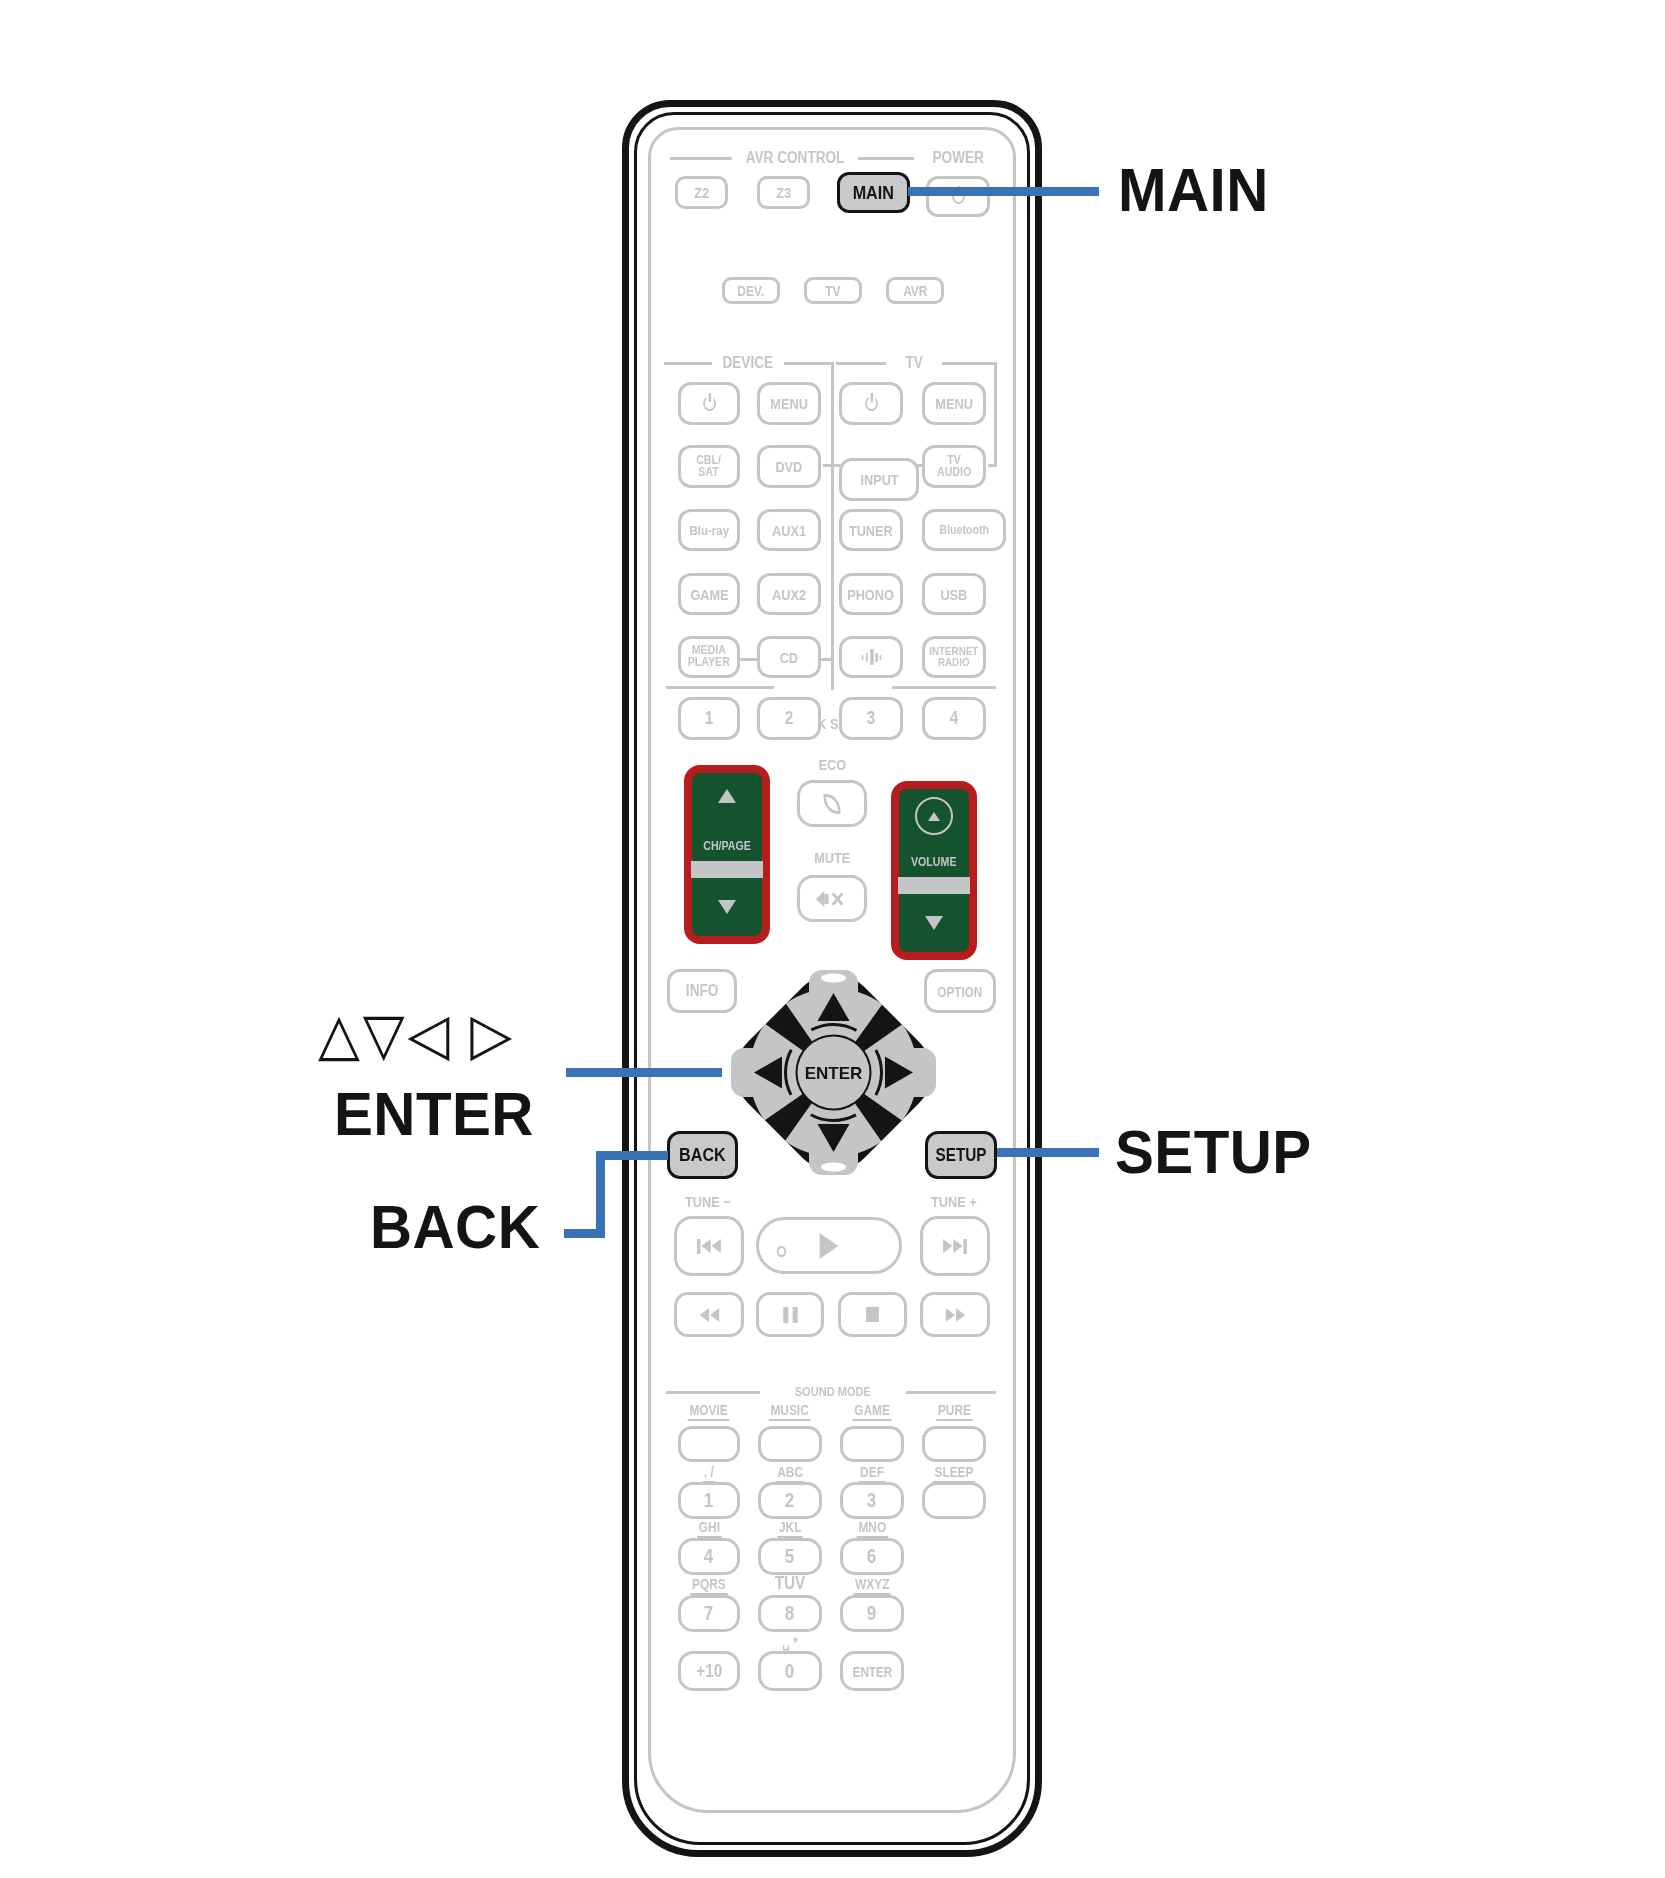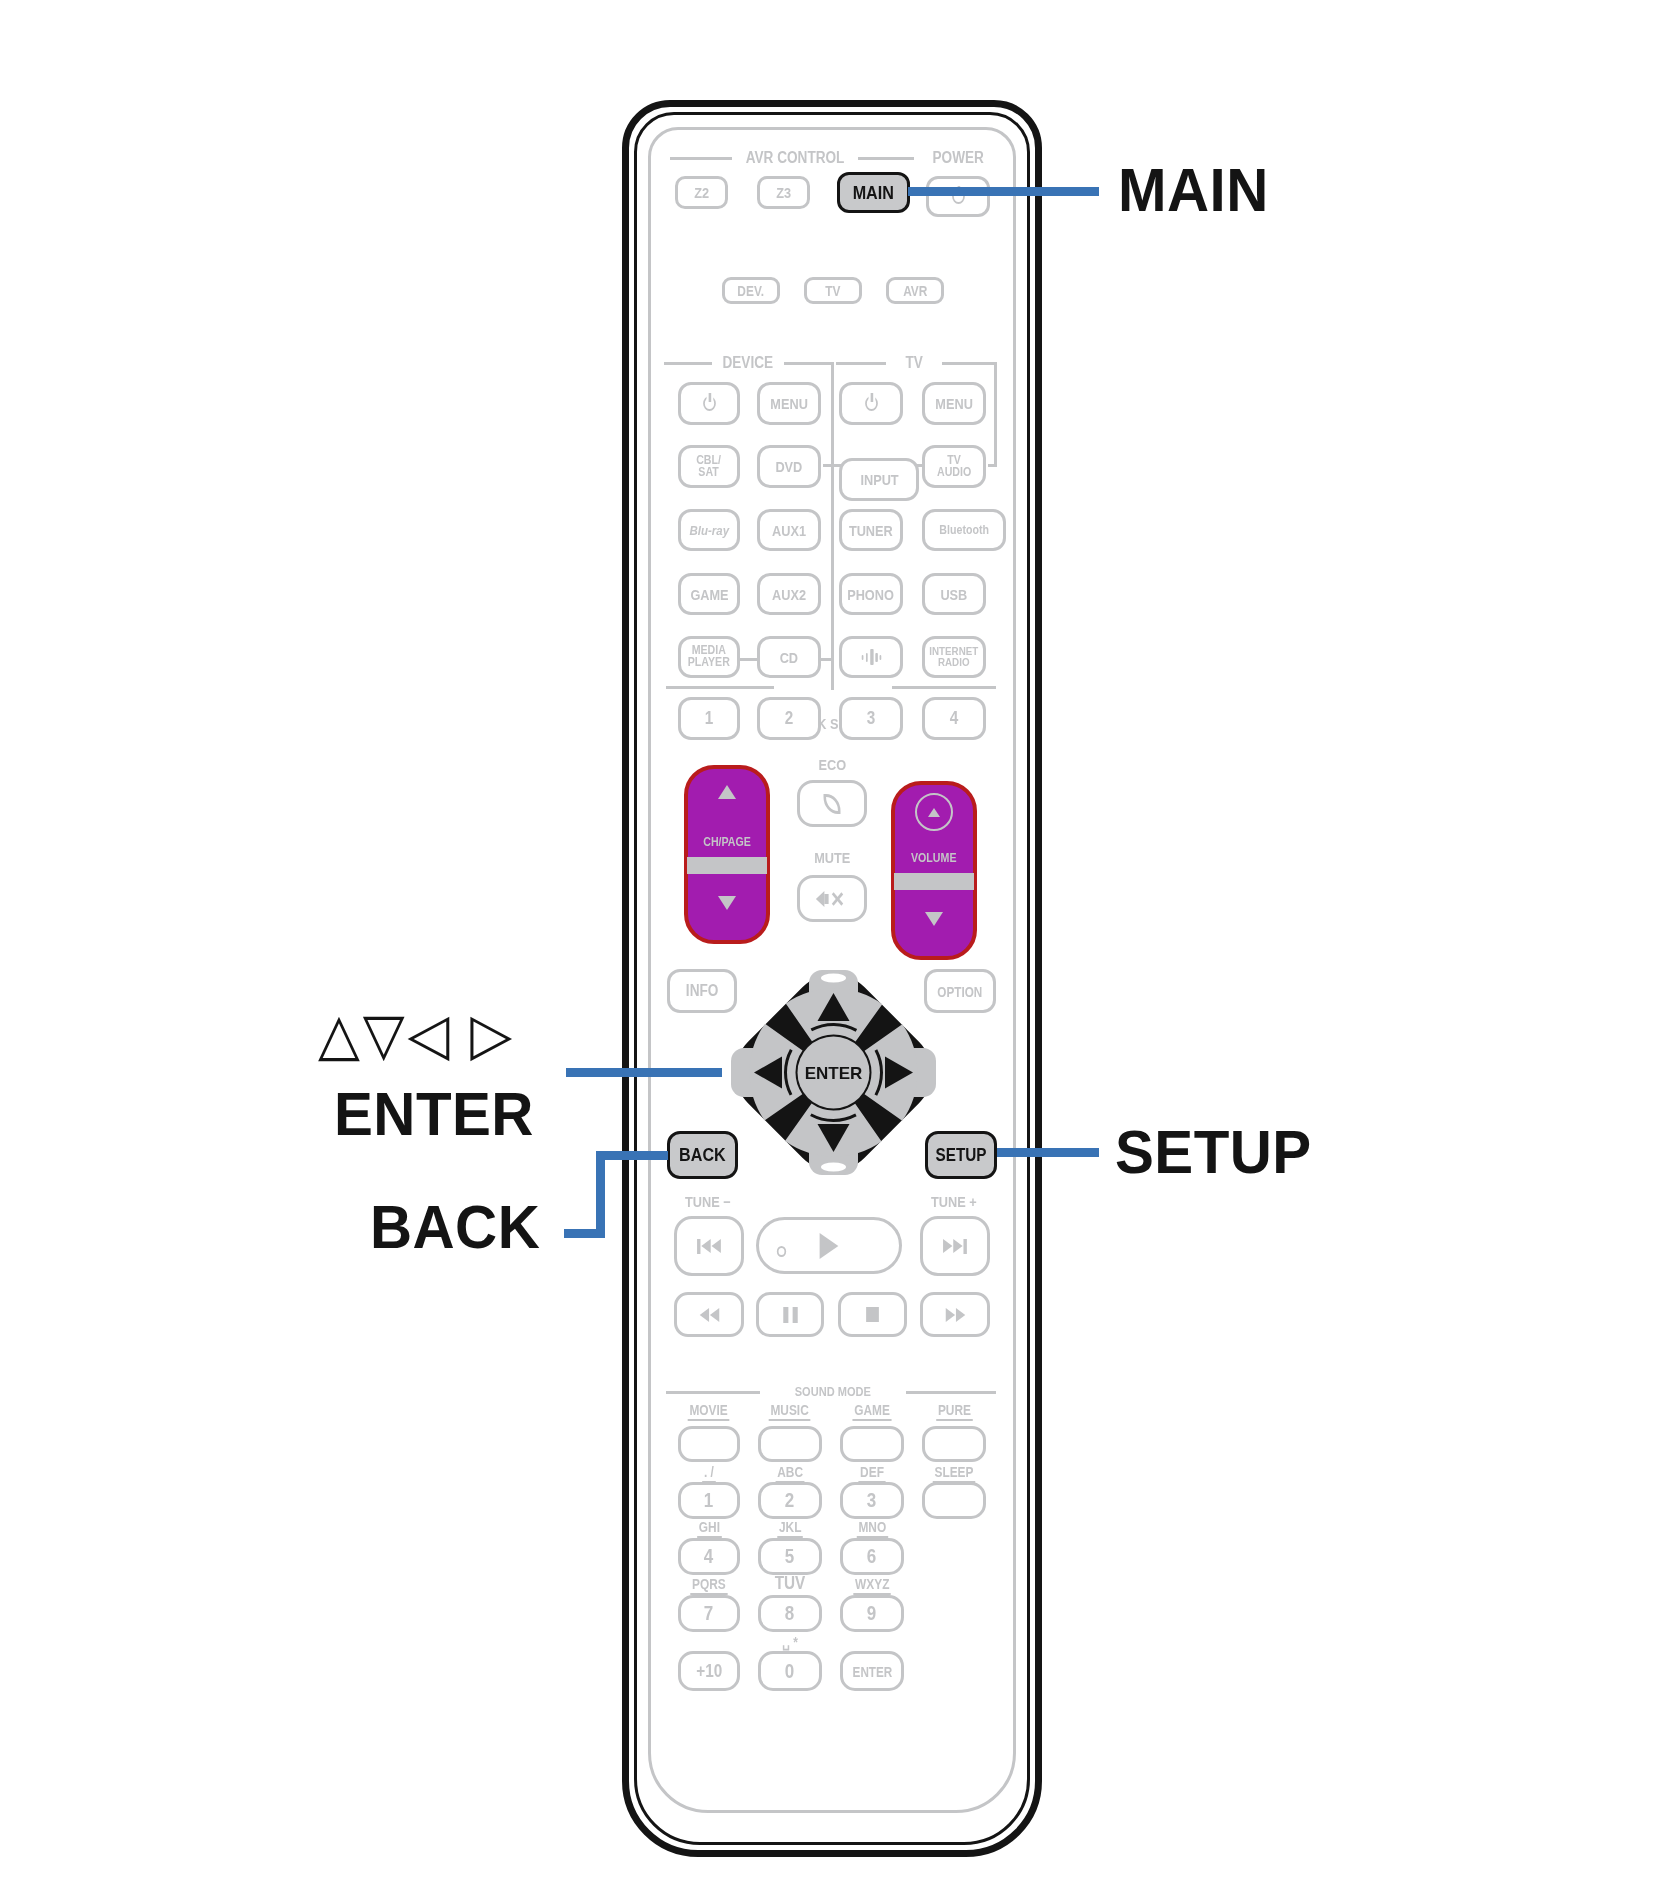--- a/index.html
+++ b/index.html
@@ -39,22 +39,22 @@
   
   .mute-ic{position:relative;width:38px;height:22px;}
   .mute-ic .cone{position:absolute;left:0;top:3px;width:0;height:0;border-top:8px solid transparent;border-bottom:8px solid transparent;border-right:10px solid #c4c5c7;}
   .mute-ic .body{position:absolute;left:10px;top:6px;width:5px;height:10px;background:#c4c5c7;}
   .mute-ic .x1{position:absolute;left:24px;top:3px;width:2.8px;height:16px;background:#c4c5c7;transform:rotate(45deg);}
   .mute-ic .x2{position:absolute;left:24px;top:3px;width:2.8px;height:16px;background:#c4c5c7;transform:rotate(-45deg);}
   
   .eq{display:flex;align-items:center;gap:2.5px;}
   .eq i{display:block;background:#c4c5c7;border-radius:1px;}
   
-  .rocker{position:absolute;box-sizing:border-box;width:86px;height:179px;background:#a21caf;
-    border:4px solid #b91c1c;border-radius:30px;z-index:2;}
+  .rocker{position:absolute;box-sizing:border-box;width:86px;height:179px;background:#14532d;
+    border:8px solid #b91c1c;border-radius:16px;z-index:2;}
   .rocker .band{position:absolute;left:-1px;right:-1px;top:88px;height:17px;background:#c4c5c7;}
   .rocker .rlabel{position:absolute;left:-6px;right:-6px;top:66px;text-align:center;font-size:12.5px;font-weight:bold;color:#c4c5c7;}
   .rocker .rlabel>span{display:inline-block;transform:scaleX(.85);white-space:nowrap;}
   .rocker .up{position:absolute;left:0;right:0;top:16px;display:flex;justify-content:center;}
   .rocker .dn{position:absolute;left:0;right:0;top:127px;display:flex;justify-content:center;}
   .tri-u{width:0;height:0;border-left:9px solid transparent;border-right:9px solid transparent;border-bottom:14px solid #c4c5c7;}
   .tri-d{width:0;height:0;border-left:9px solid transparent;border-right:9px solid transparent;border-top:14px solid #c4c5c7;}
   .tri-u.sm{border-left-width:6px;border-right-width:6px;border-bottom-width:9px;}
   .circ{width:38px;height:38px;border:2.5px solid #c4c5c7;border-radius:50%;box-sizing:border-box;
     display:flex;align-items:center;justify-content:center;}
@@ -143,21 +143,21 @@
     </div>
   <div class="b" style="left:839px;top:458px;width:80px;height:43px;">
       <span>INPUT</span>
     </div>
   <div class="b" style="left:922px;top:445px;width:64px;height:43px;">
       <span class="two"><span>TV</span><br><span>AUDIO</span></span>
     </div>
   <div class="gl" style="left:823px;top:464px;width:18px;height:3px;"></div>
   <div class="gl" style="left:904px;top:464px;width:20px;height:3px;"></div>
 
-  <div class="b" style="left:678px;top:509px;width:62px;height:42px;font-size:13.5px;font-style:italic;">
+  <div class="b" style="left:678px;top:509px;width:62px;height:42px;font-size:13.5px;">
       <span>Blu-ray</span>
     </div>
   <div class="b" style="left:757px;top:509px;width:64px;height:42px;">
       <span>AUX1</span>
     </div>
   <div class="b" style="left:839px;top:509px;width:64px;height:42px;">
       <span>TUNER</span>
     </div>
   <div class="b" style="left:922px;top:509px;width:84px;height:42px;font-size:12.5px;">
       <span>Bluetooth</span>

